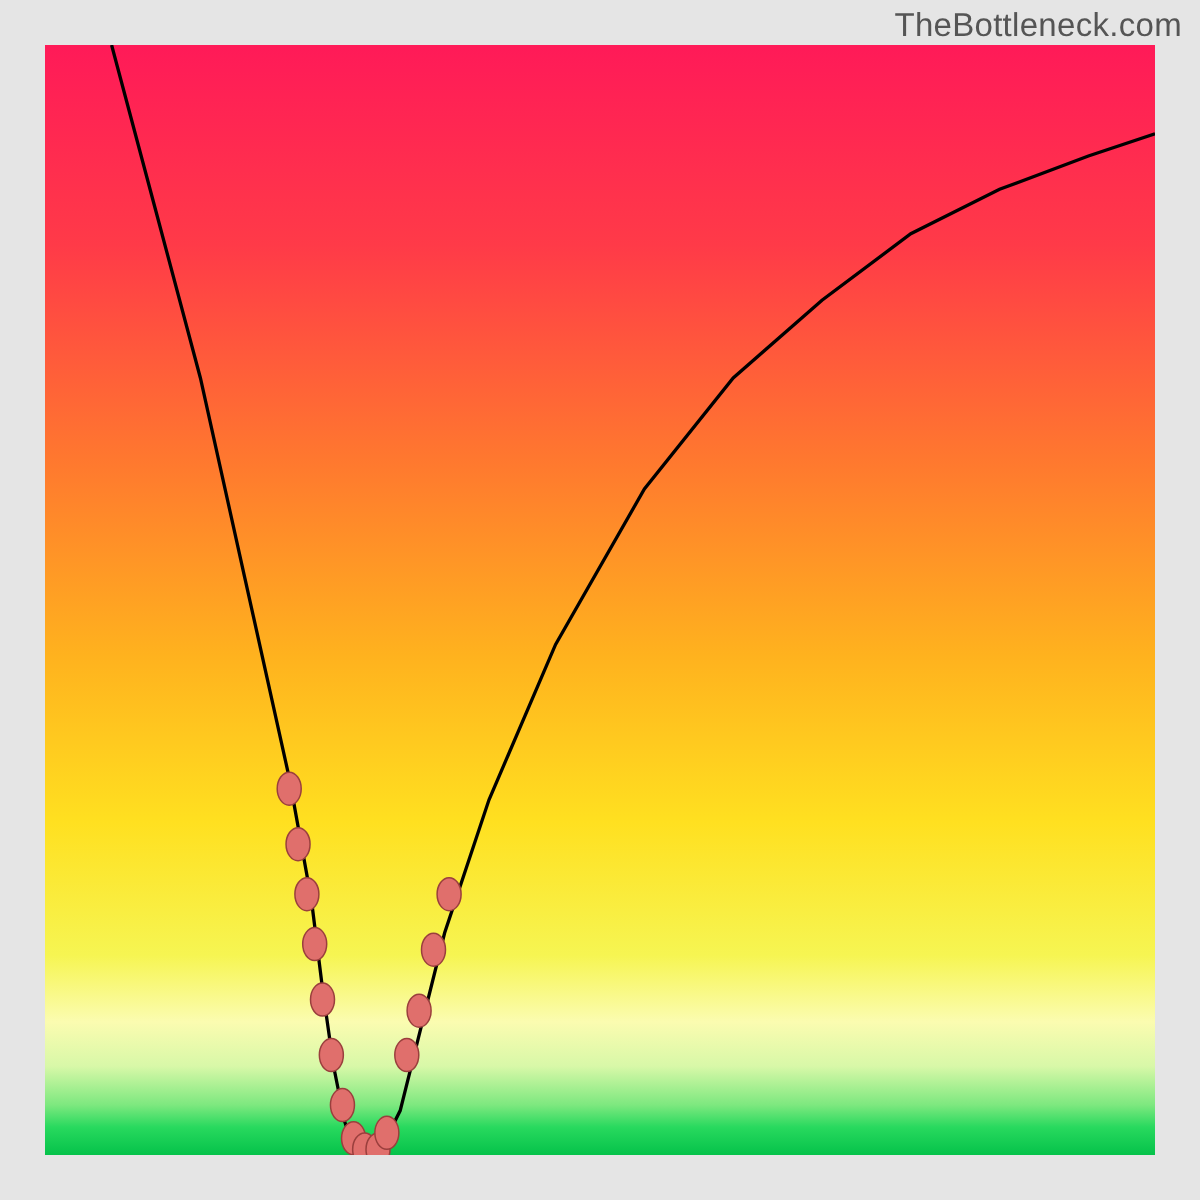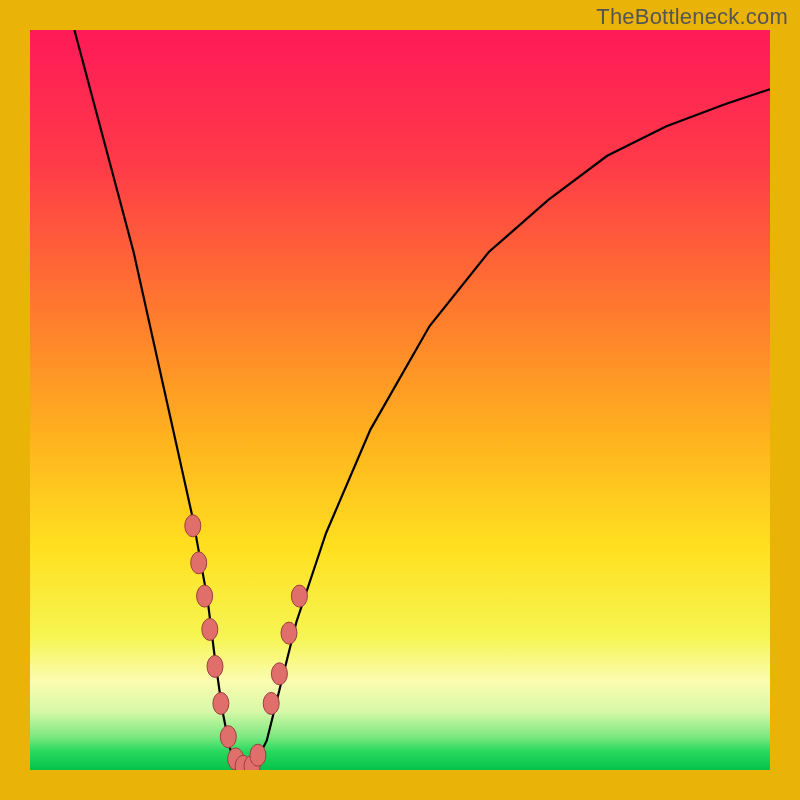--- a/index.html
+++ b/index.html
@@ -7,21 +7,21 @@
     padding: 0;
     width: 800px;
     height: 800px;
     overflow: hidden;
     background: #000;
     font-family: Arial, Helvetica, sans-serif;
   }
   .frame {
     position: absolute;
     inset: 0;
-    background: #eab308;
+    background: #e5e5e5;
   }
   .plot-area {
     position: absolute;
     left: 30px;
     top: 30px;
     width: 740px;
     height: 740px;
     overflow: hidden;
   }
   .gradient {

